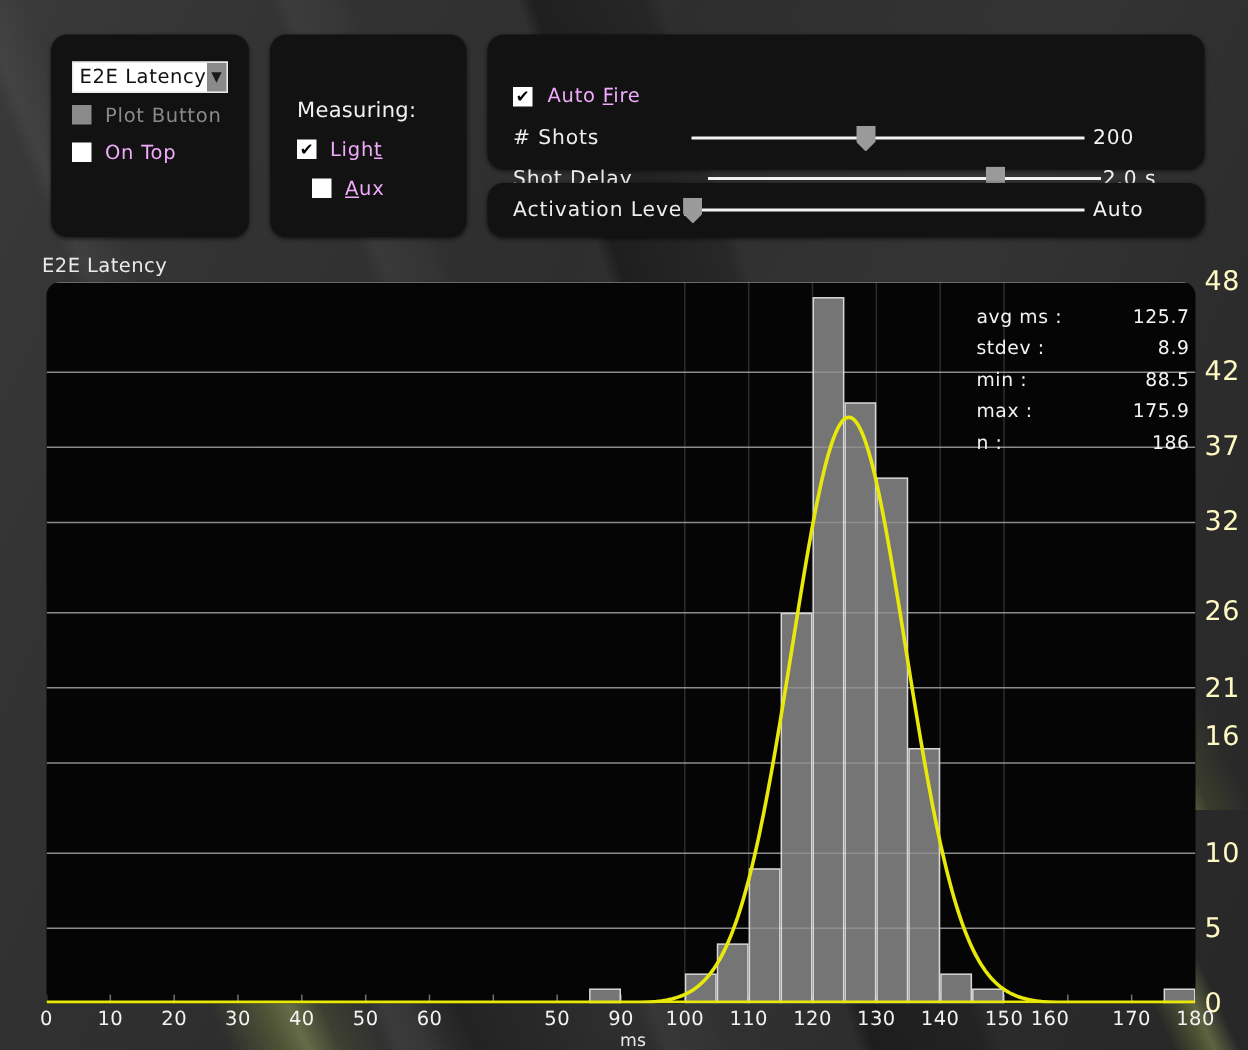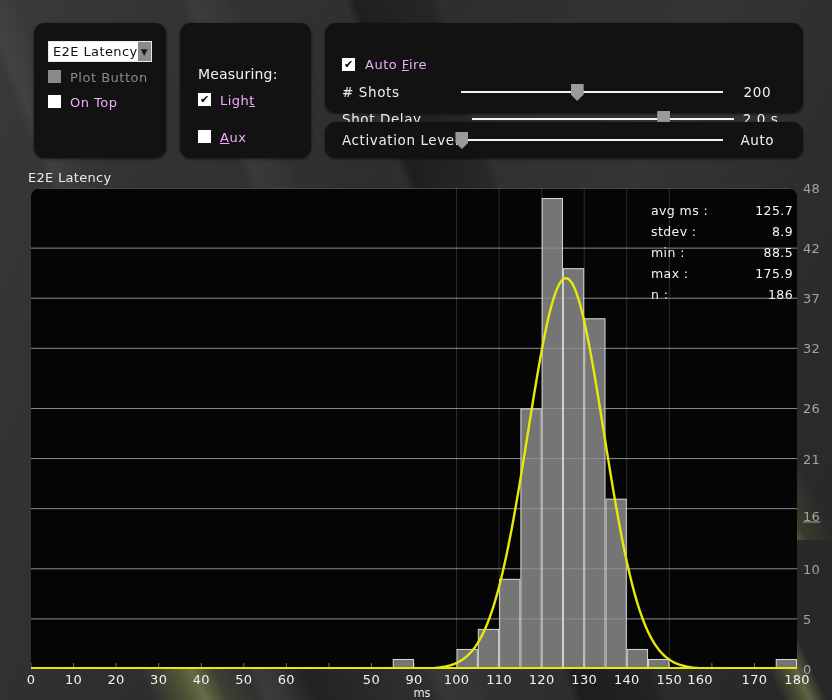--- a/index.html
+++ b/index.html
@@ -96,21 +96,21 @@
 
   #row-plot-button { top: 47px; }
   #row-on-top { top: 72px; }
 
   
   #measuring-title {
     position: absolute; left: 18px; top: 43px;
     font-size: 14px; color: #f2f2f2; letter-spacing: 0.2px;
   }
   #row-light { left: 18px; top: 70px; }
-  #row-aux   { left: 18px; top: 96px; margin-top: 11px; }
+  #row-aux   { left: 28px; top: 96px; }
 
   
   #row-auto-fire {
     position: absolute; left: 17px; top: 34px;
     display: flex; align-items: center; gap: 10px;
   }
   .slider-row {
     position: absolute; left: 17px;
     width: 444px; height: 22px;
     display: flex; align-items: center;
@@ -128,21 +128,21 @@
     background: #f2f2f2;
   }
   .slider-handle {
     position: absolute; top: 3px;
     width: 13px; height: 17px;
     margin-left: -6px;
     background: #9a9a9a;
     clip-path: polygon(0 0, 100% 0, 100% 62%, 50% 100%, 0 62%);
   }
   .slider-value {
-    width: 60px; text-align: center;
+    width: 60px; text-align: left;
     font-size: 13.5px; color: #f2f2f2; letter-spacing: 0.6px;
     margin-left: 17px;
   }
 
   
   #row-activation {
     position: absolute; left: 17px; top: 7px;
     width: 444px; height: 22px;
     display: flex; align-items: center;
   }
@@ -172,21 +172,21 @@
   .stat-row {
     display: flex; justify-content: space-between;
     height: 21px; align-items: center;
   }
   .stat-key { white-space: pre; }
   .stat-val { white-space: pre; margin-left: 10px; }
 
   
   .y-tick {
     position: absolute; left: 803px;
-    font-size: 13px; color: #a3a3a3;
+    font-size: 18px; color: #fef9c3;
     transform: translateY(-50%);
     letter-spacing: 0.3px;
   }
   .x-tick {
     position: absolute; top: 672px;
     font-size: 13px; color: #f2f2f2;
     transform: translateX(-50%);
     letter-spacing: 0.3px;
   }
   #x-unit {
@@ -349,21 +349,21 @@
     <div class="stat-row">
       <span class="stat-key">n :</span>
       <span class="stat-val">186</span>
     </div>
   </div>
 
 <div id="y-axis">
     <div class="y-tick" style="top: 669px;">0</div>
     <div class="y-tick" style="top: 618.896px;">5</div>
     <div class="y-tick" style="top: 568.792px;">10</div>
-    <div class="y-tick" style="top: 516px; text-decoration: underline;">16</div>
+    <div class="y-tick" style="top: 491px;">16</div>
     <div class="y-tick" style="top: 458.562px;">21</div>
     <div class="y-tick" style="top: 408.458px;">26</div>
     <div class="y-tick" style="top: 348.333px;">32</div>
     <div class="y-tick" style="top: 298.229px;">37</div>
     <div class="y-tick" style="top: 248.125px;">42</div>
     <div class="y-tick" style="top: 188px;">48</div>
   </div>
 <div id="x-axis">
     <div class="x-tick" style="left: 31px;">0</div>
     <div class="x-tick" style="left: 73.5556px;">10</div>

